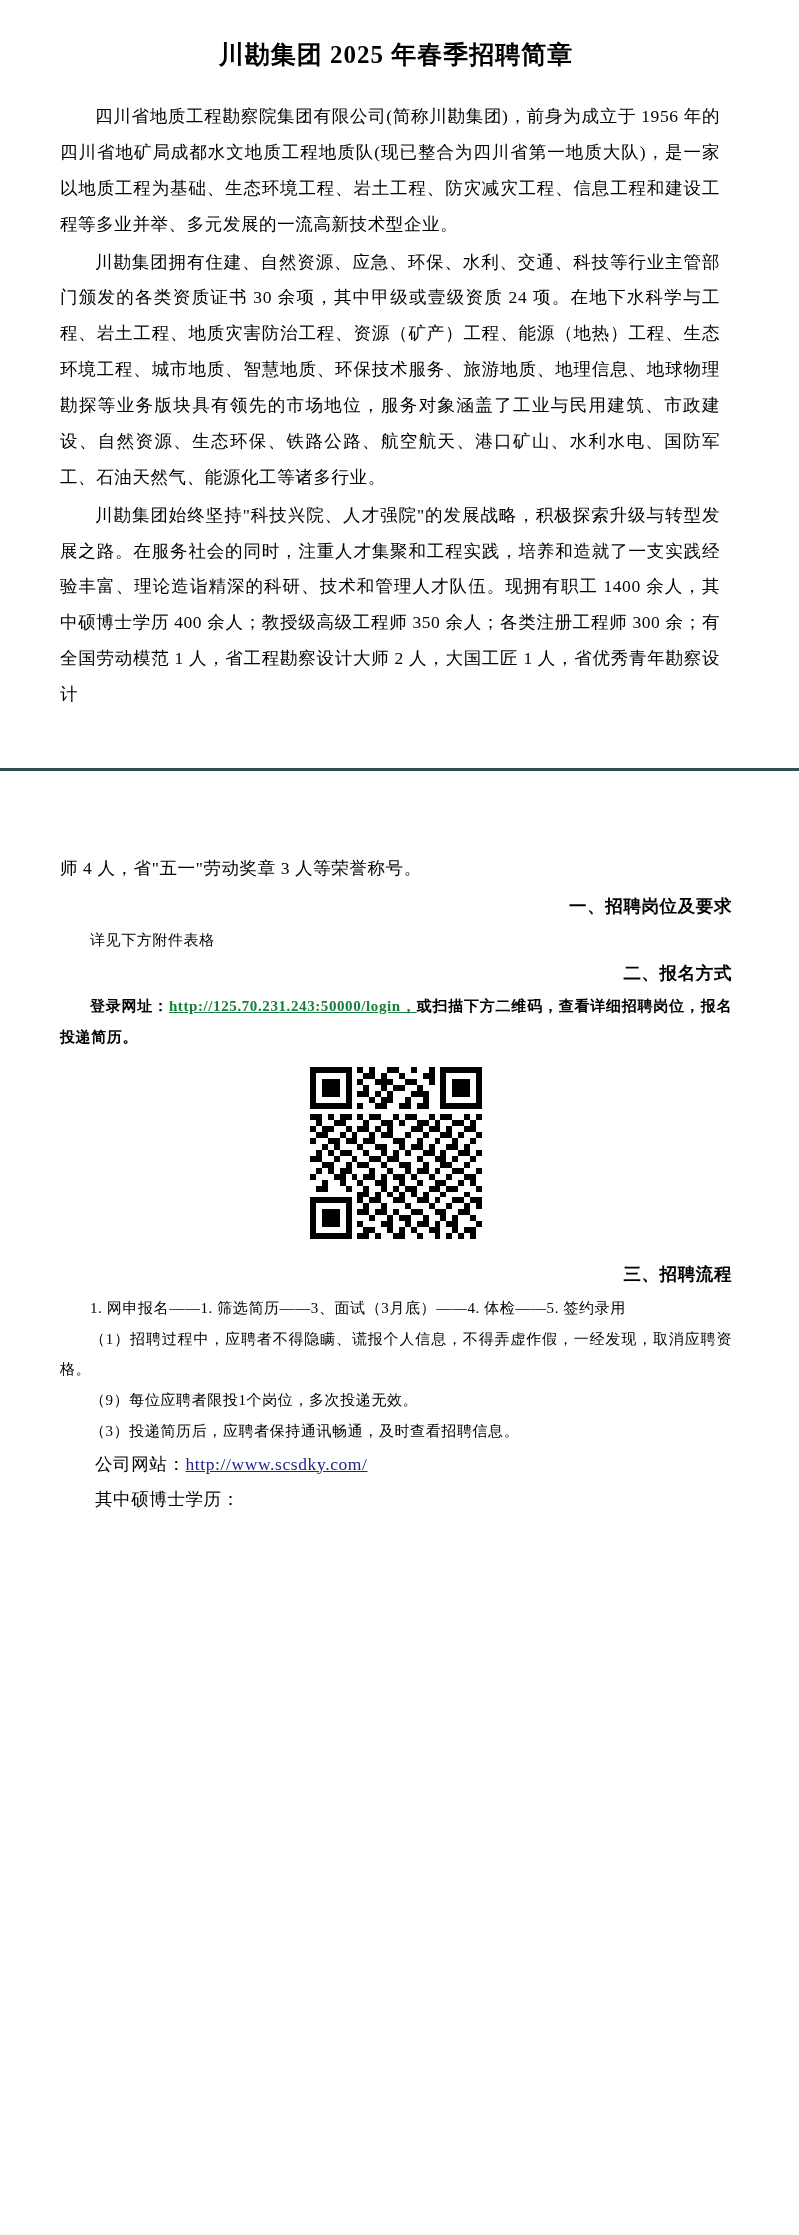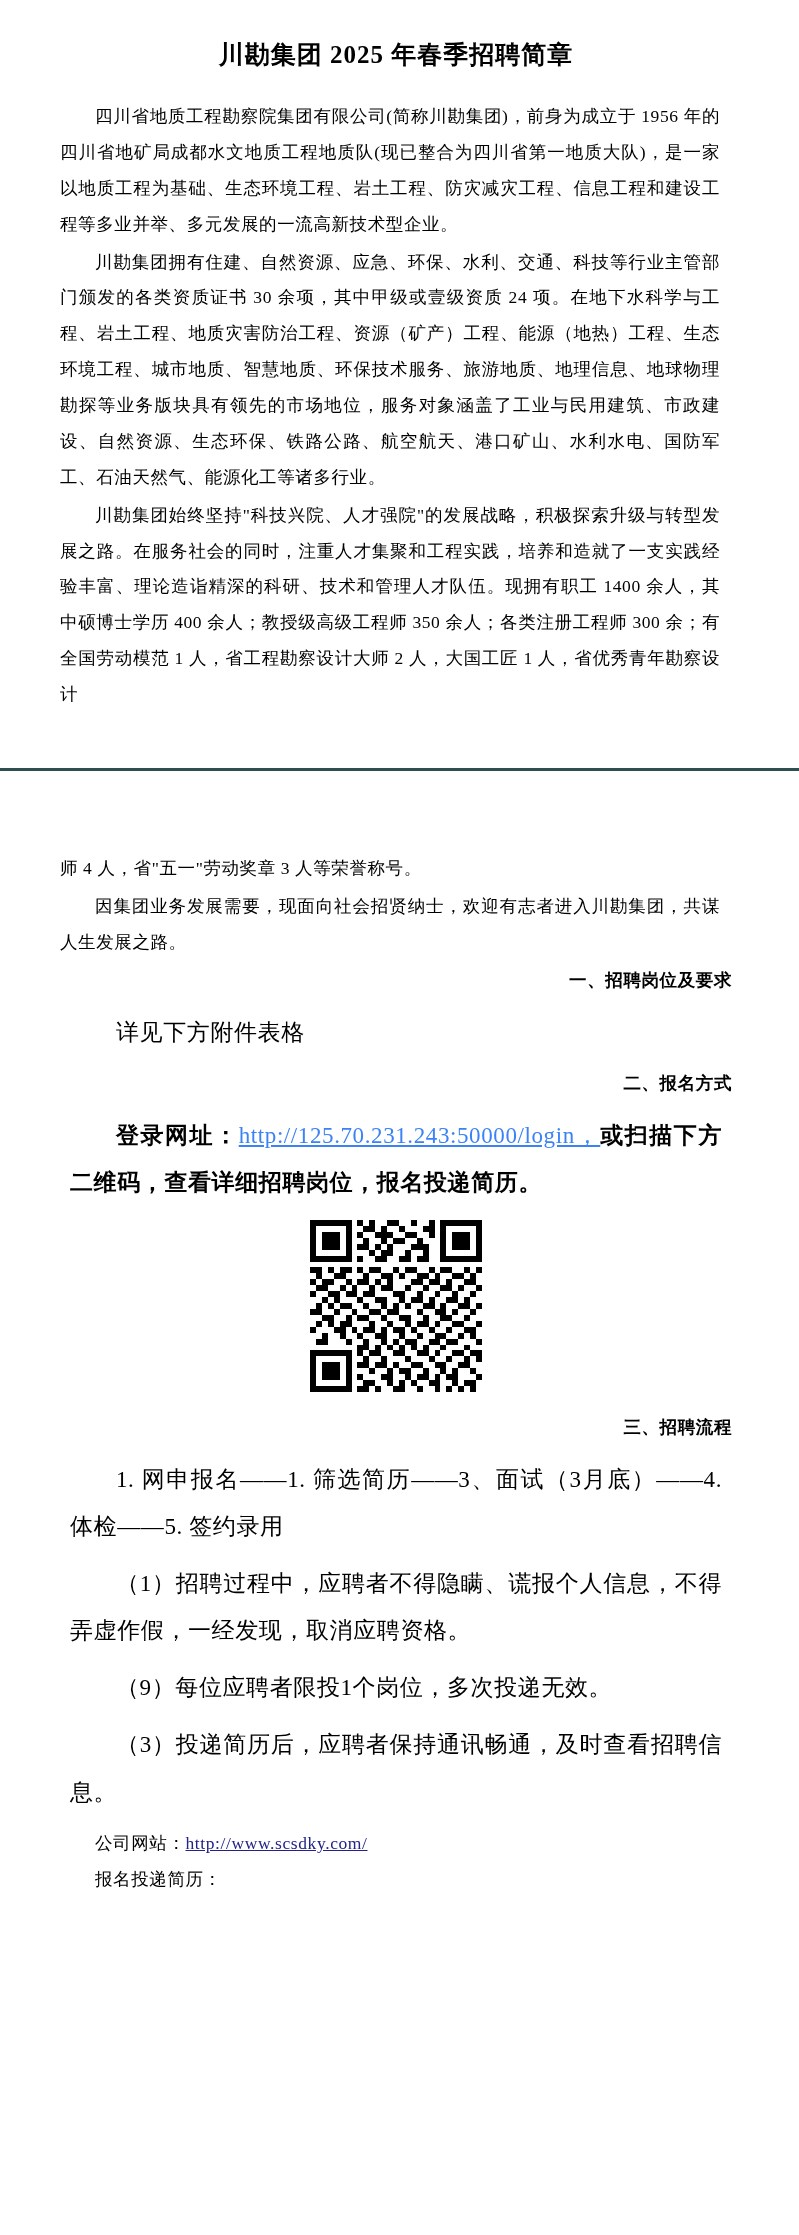--- a/index.html
+++ b/index.html
@@ -58,34 +58,34 @@
   .heading {
     font-size: 17.5px;
     font-weight: bold;
     line-height: 2.05;
     margin: 0;
     text-indent: 2em;
     letter-spacing: 0.6px;
     text-align: right;
   }
   .sub {
-    font-size: 23px;
+    font-size: 15px;
     line-height: 2.05;
-    margin: 10px;
+    margin: 0;
     text-indent: 2em;
     letter-spacing: 0.6px;
     text-align: justify;
   }
   .sub.bold {
     font-weight: bold;
   }
   .link {
-    color: #3b82f6;
+    color: #15803d;
     text-decoration: underline;
-    font-weight: normal;
+    font-weight: bold;
   }
   .link.plain {
     font-weight: normal;
     color: #222288;
   }
   .qr-wrap {
     display: flex;
     justify-content: center;
     margin: 14px 0 18px 0;
   }
@@ -114,21 +114,20 @@
   <p class="para">四川省地质工程勘察院集团有限公司(简称川勘集团)，前身为成立于 1956 年的四川省地矿局成都水文地质工程地质队(现已整合为四川省第一地质大队)，是一家以地质工程为基础、生态环境工程、岩土工程、防灾减灾工程、信息工程和建设工程等多业并举、多元发展的一流高新技术型企业。</p>
   <p class="para">川勘集团拥有住建、自然资源、应急、环保、水利、交通、科技等行业主管部门颁发的各类资质证书 30 余项，其中甲级或壹级资质 24 项。在地下水科学与工程、岩土工程、地质灾害防治工程、资源（矿产）工程、能源（地热）工程、生态环境工程、城市地质、智慧地质、环保技术服务、旅游地质、地理信息、地球物理勘探等业务版块具有领先的市场地位，服务对象涵盖了工业与民用建筑、市政建设、自然资源、生态环保、铁路公路、航空航天、港口矿山、水利水电、国防军工、石油天然气、能源化工等诸多行业。</p>
   <p class="para">川勘集团始终坚持"科技兴院、人才强院"的发展战略，积极探索升级与转型发展之路。在服务社会的同时，注重人才集聚和工程实践，培养和造就了一支实践经验丰富、理论造诣精深的科研、技术和管理人才队伍。现拥有职工 1400 余人，其中硕博士学历 400 余人；教授级高级工程师 350 余人；各类注册工程师 300 余；有全国劳动模范 1 人，省工程勘察设计大师 2 人，大国工匠 1 人，省优秀青年勘察设计</p>
 </div>
 
 <div class="gap"></div>
 <div class="divider"></div>
 
 <div class="page page-2">
   <p class="para noindent">师 4 人，省"五一"劳动奖章 3 人等荣誉称号。</p>
-  <p class="para">因集团业务发展需要，现面向社会招贤纳士，欢迎有志者进入川勘集团，共谋人生发展之路。</p>
 
   <p class="heading">一、招聘岗位及要求</p>
   <p class="sub">详见下方附件表格</p>
 
   <p class="heading">二、报名方式</p>
   <p class="sub bold"><span>登录网址：</span><a class="link" href="#">http://125.70.231.243:50000/login，</a><span>或扫描下方二维码，查看详细招聘岗位，报名投递简历。</span></p>
 
   <div class="qr-wrap">
     <svg class="qr" viewBox="0 0 29 29" shape-rendering="crispEdges">
       <rect width="29" height="29" fill="#ffffff"></rect>
@@ -363,16 +362,16 @@
   </div>
 
   <p class="heading">三、招聘流程</p>
   <p class="sub">1. 网申报名——1. 筛选简历——3、面试（3月底）——4. 体检——5. 签约录用</p>
 
   <p class="sub">（1）招聘过程中，应聘者不得隐瞒、谎报个人信息，不得弄虚作假，一经发现，取消应聘资格。</p>
   <p class="sub">（9）每位应聘者限投1个岗位，多次投递无效。</p>
   <p class="sub">（3）投递简历后，应聘者保持通讯畅通，及时查看招聘信息。</p>
 
   <p class="contact-line"><span>公司网站：</span><a class="link plain" href="#">http://www.scsdky.com/</a></p>
-  <p class="contact-line">报名投递简历：</p>
+  <p class="contact-line">其中硕博士学历：</p>
 
   <div class="spacer-bottom"></div>
 </div>
 
 </body></html>

